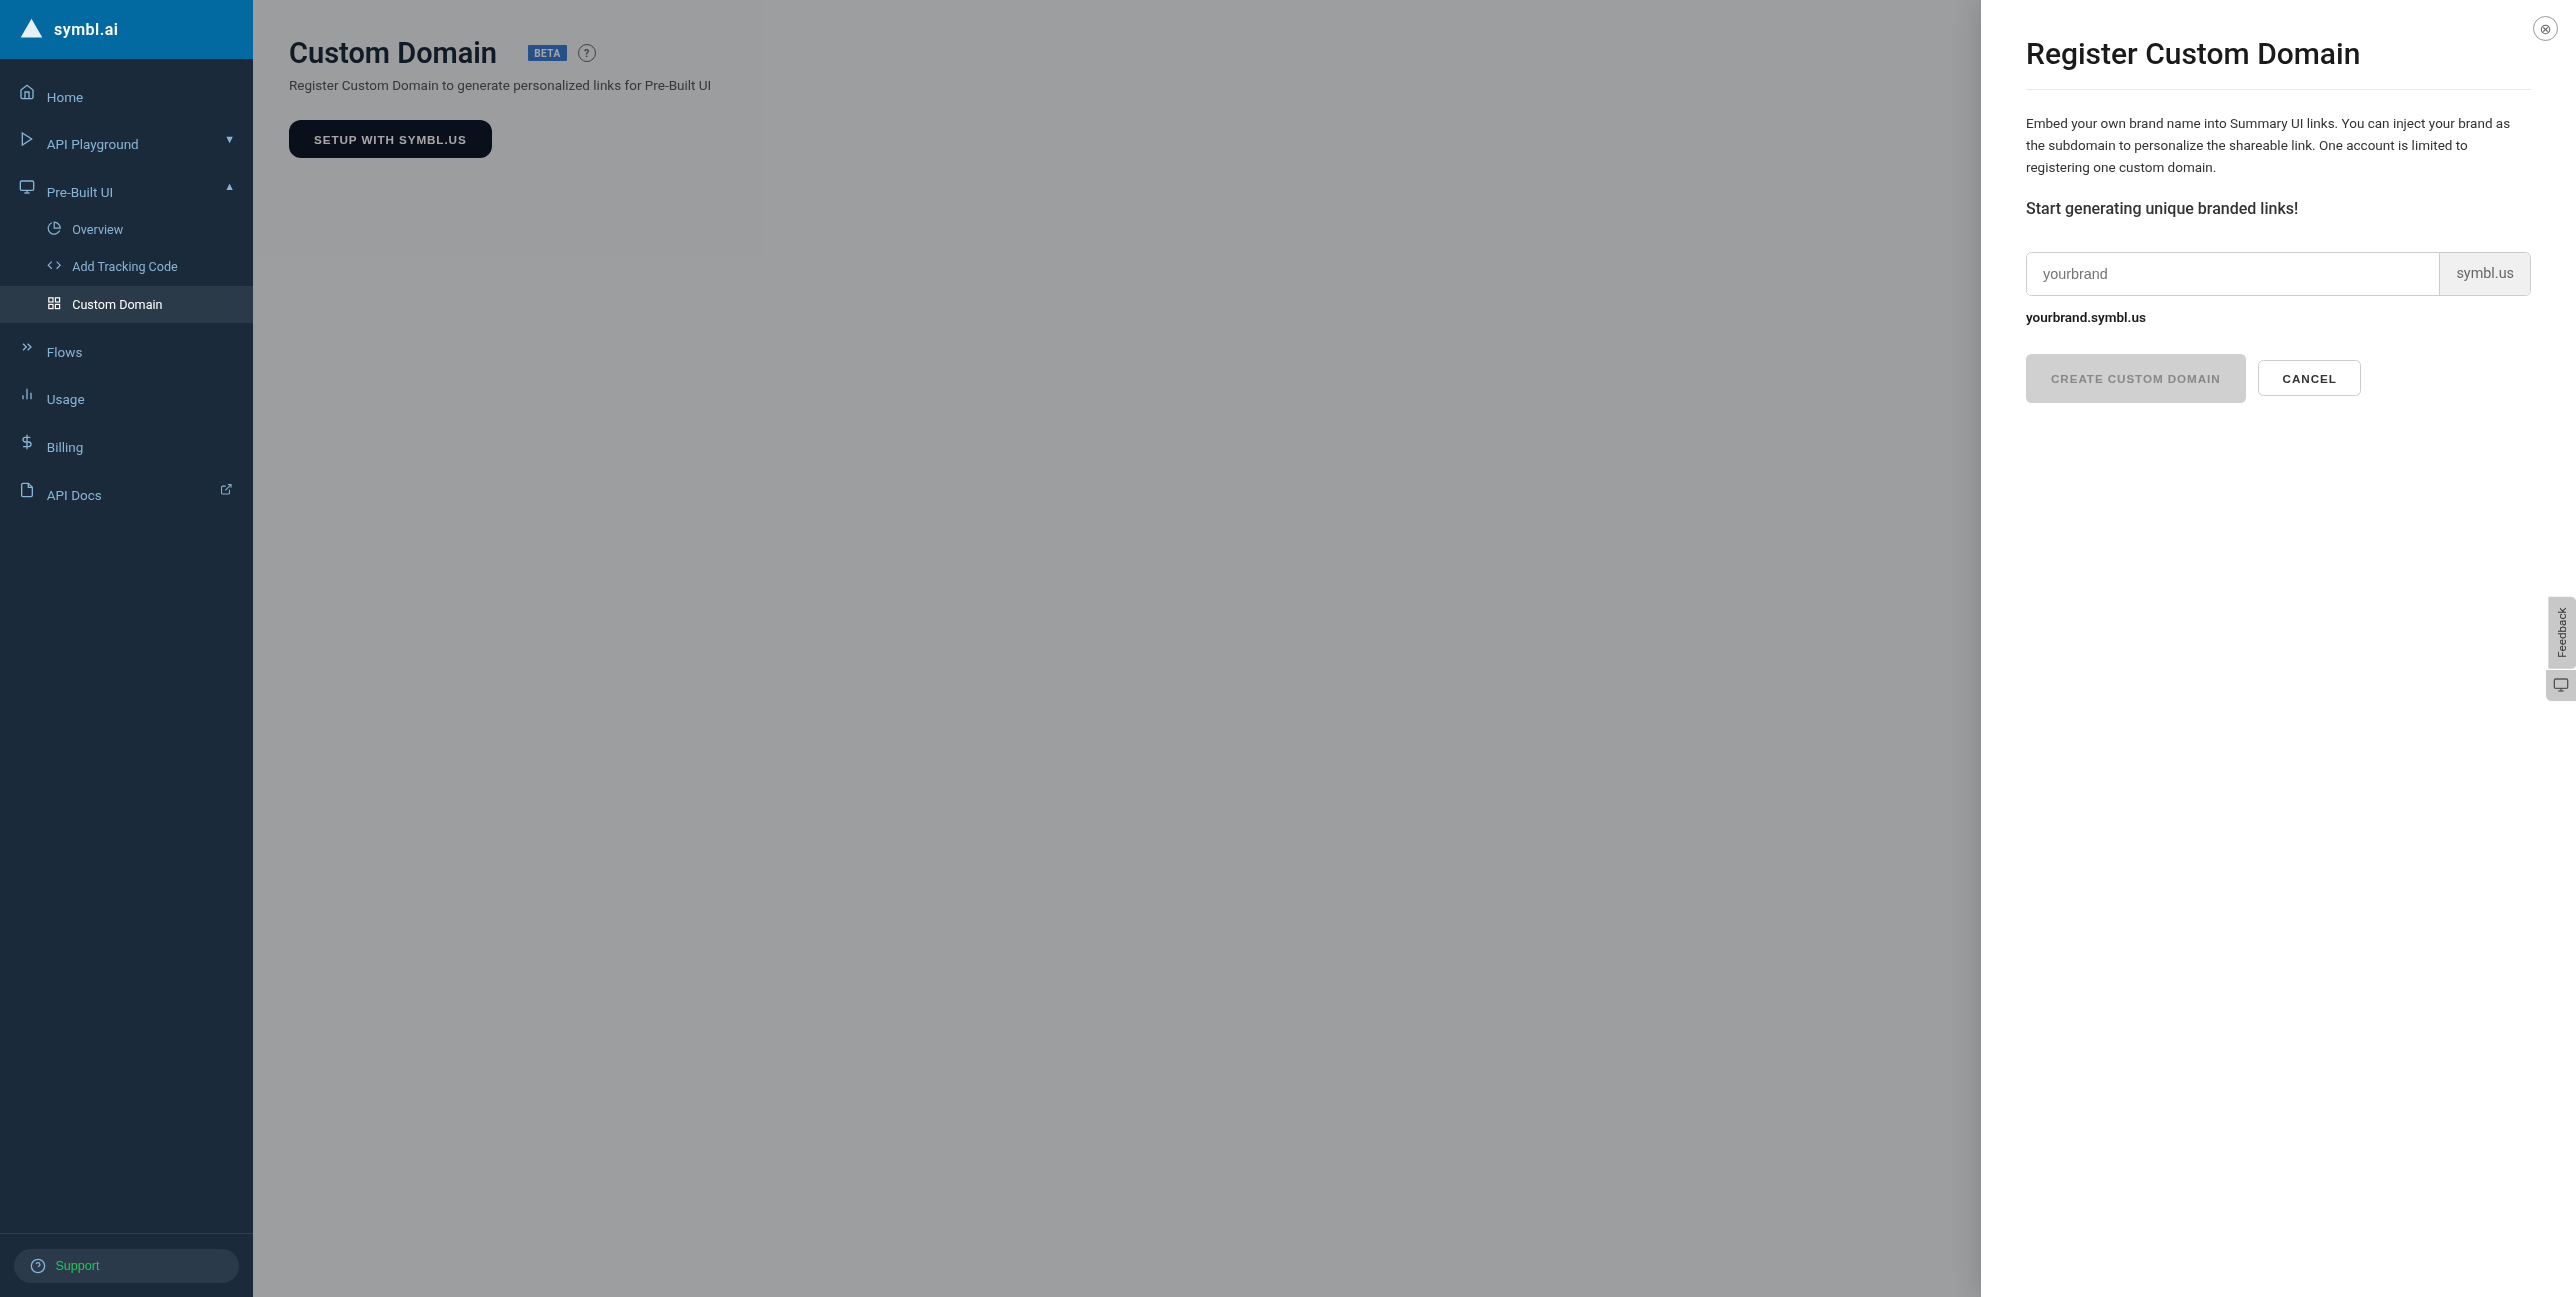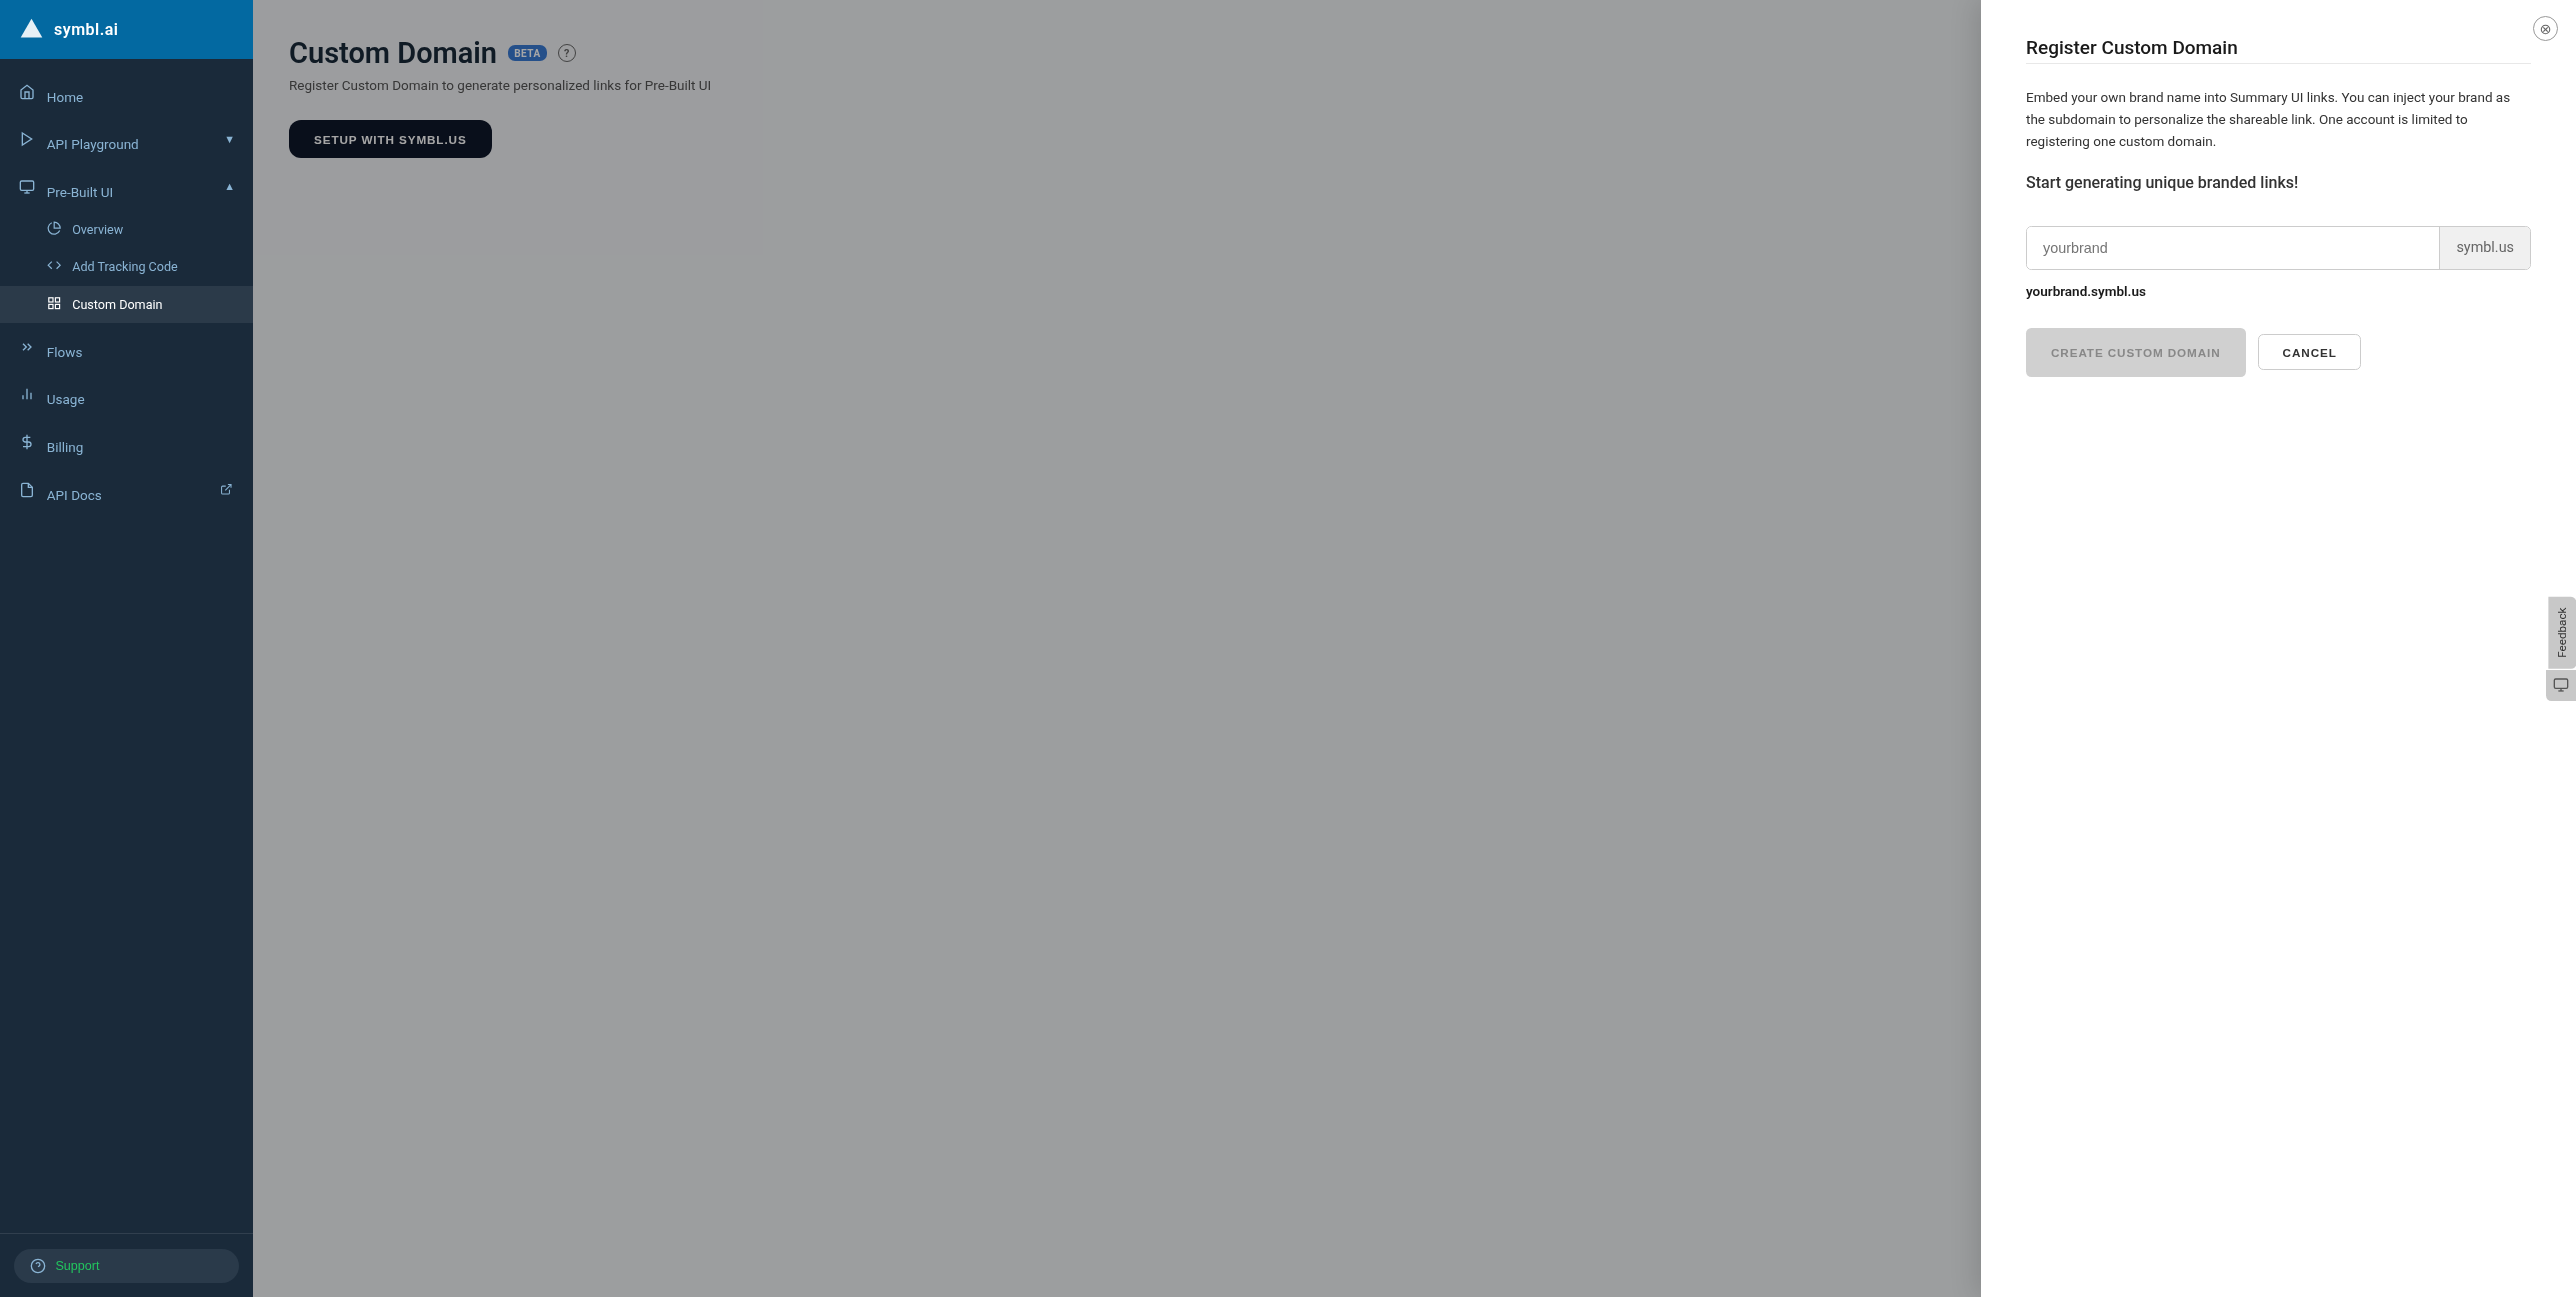--- a/index.html
+++ b/index.html
@@ -127,22 +127,23 @@
       font-size: 29px;
       font-weight: 600;
       color: #1a2a3a;
     }
     .beta-badge {
       background: #3a7bd5;
       color: #fff;
       font-size: 10px;
       font-weight: 700;
       padding: 2.7px 6.3px;
-      border-radius: 7px;
+      border-radius: 1px;
       letter-spacing: 0.5px;
+      margin-left: 20px;
     }
     .help-icon {
       width: 18px;
       height: 18px;
       border-radius: 50%;
       border: 1.8px solid #666;
       color: #666;
       display: flex;
       align-items: center;
       justify-content: center;
@@ -202,25 +203,25 @@
       display: flex;
       align-items: center;
       justify-content: center;
       color: #666;
       font-size: 14.4px;
     }
     .modal-content {
       padding: 36px 45px;
     }
     .modal-title {
-      font-size: 19px;
+      font-size: 30px;
       font-weight: 500;
       color: #1a1a1a;
       margin-bottom: 21.6px;
-      padding-bottom: 4px;
+      padding-bottom: 18px;
       border-bottom: 0.9px solid #e8e8e8;
     }
     .modal-description {
       color: #333;
       font-size: 13.5px;
       line-height: 1.65;
       margin-bottom: 18px;
     }
     .modal-cta {
       color: #333;

